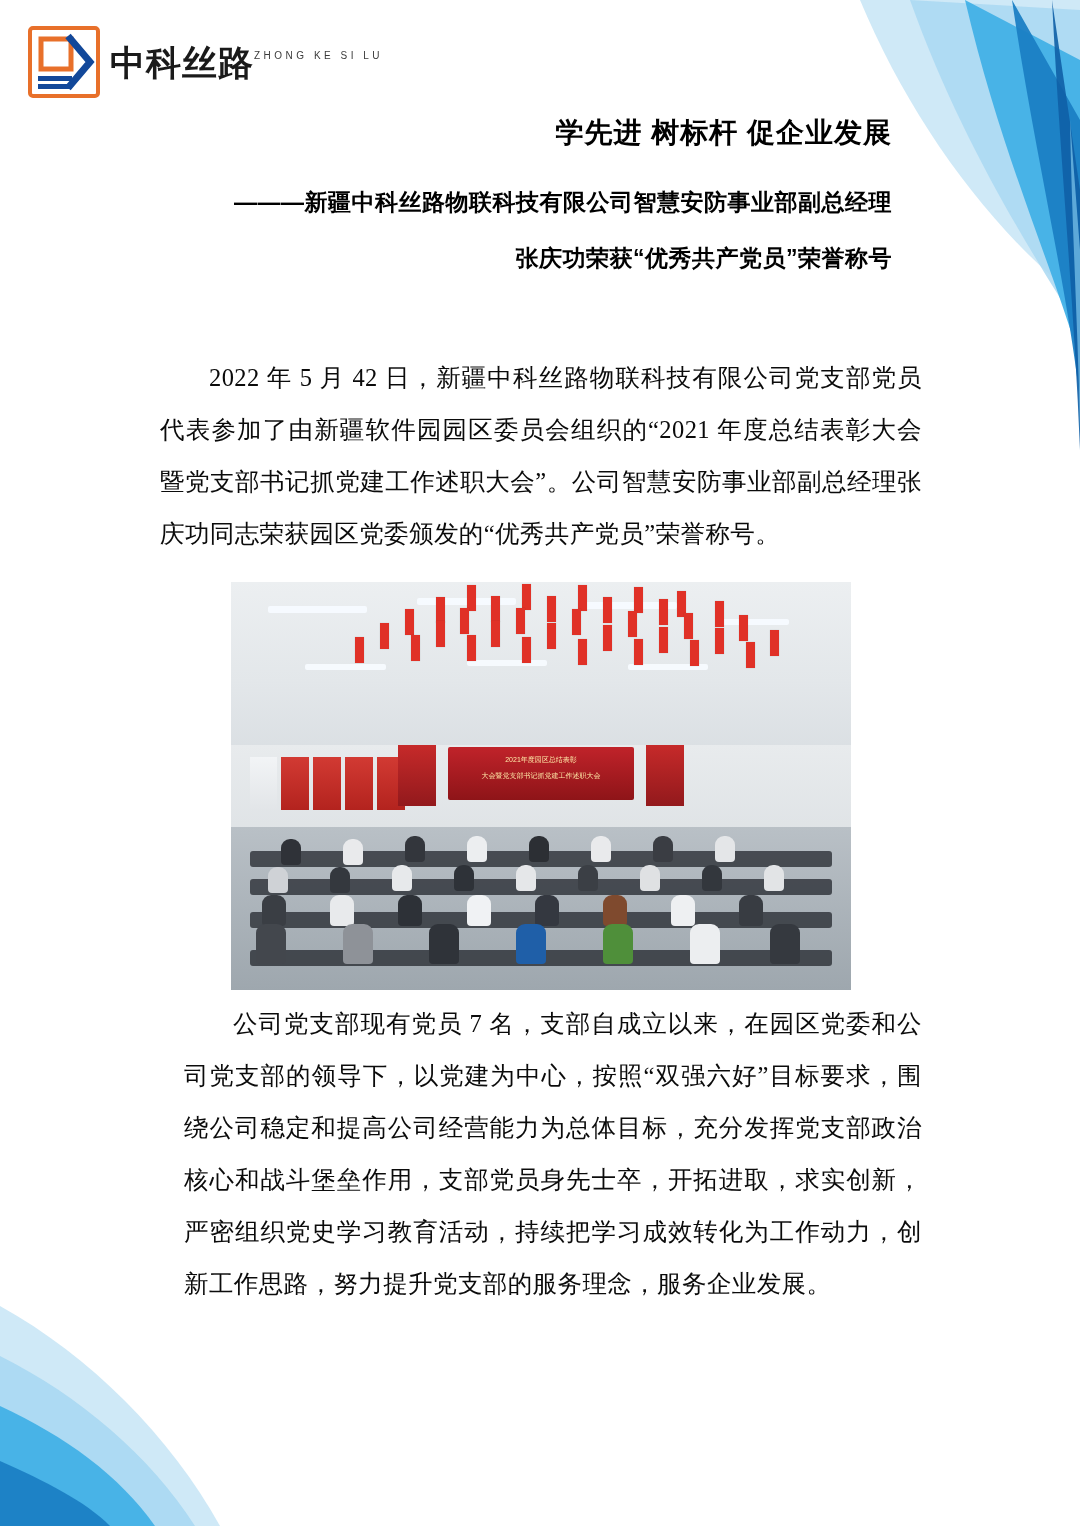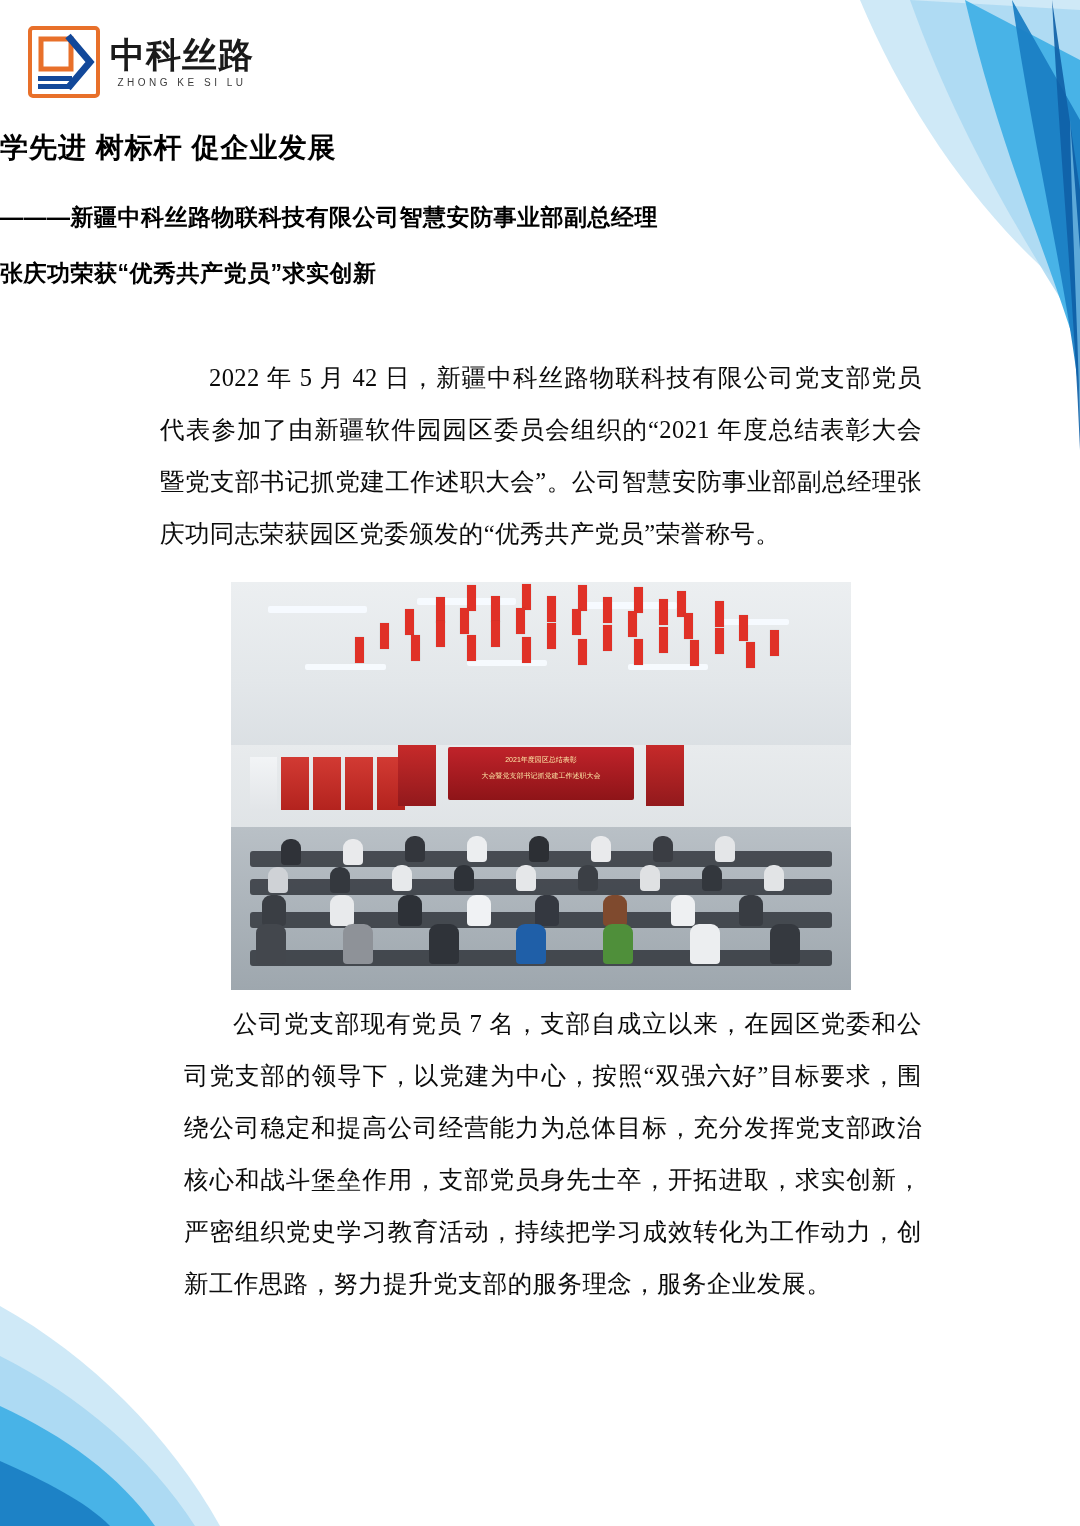--- a/index.html
+++ b/index.html
@@ -45,21 +45,21 @@
     align-items: center;
     gap: 10px;
   }
   .logo-mark {
     width: 72px;
     height: 72px;
     position: relative;
   }
   .logo-text-wrap {
     display: flex;
-    flex-direction: column;
+    flex-direction: row;
     line-height: 1;
   }
   .logo-cn {
     font-family: "Liberation Sans", sans-serif;
     font-weight: bold;
     font-size: 35px;
     letter-spacing: 1px;
     color: #1a1a1a;
   }
   .logo-en {
@@ -67,24 +67,24 @@
     font-size: 10px;
     letter-spacing: 3.5px;
     color: #3b3b3b;
     margin-top: 6px;
     text-align: center;
   }
 
   
   .title-area {
     position: absolute;
-    top: 129px;
+    top: 114px;
     left: 0;
     width: 892px;
-    text-align: left;
+    text-align: right;
   }
   .title-main {
     font-family: "Liberation Sans", sans-serif;
     font-weight: bold;
     font-size: 28px;
     color: #000;
     letter-spacing: 1px;
     margin-bottom: 22px;
   }
   .title-sub {
@@ -239,21 +239,21 @@
     </div>
     <div class="logo-text-wrap">
       <div class="logo-cn">中科丝路</div>
       <div class="logo-en">ZHONG KE SI LU</div>
     </div>
   </div>
 
   <div class="title-area">
     <div class="title-main">学先进 树标杆 促企业发展</div>
     <div class="title-sub">———新疆中科丝路物联科技有限公司智慧安防事业部副总经理</div>
-    <div class="title-sub">张庆功荣获“优秀共产党员”求实创新</div>
+    <div class="title-sub">张庆功荣获“优秀共产党员”荣誉称号</div>
   </div>
 
   <div class="body-area">
 
     <div class="para">2022 年 5 月 42 日，新疆中科丝路物联科技有限公司党支部党员代表参加了由新疆软件园园区委员会组织的“2021 年度总结表彰大会暨党支部书记抓党建工作述职大会”。公司智慧安防事业部副总经理张庆功同志荣获园区党委颁发的“优秀共产党员”荣誉称号。</div>
 
     <div class="photo-wrap">
       <div class="photo">
         <div class="ph-ceiling"></div>
         <div class="ph-wall"></div>

